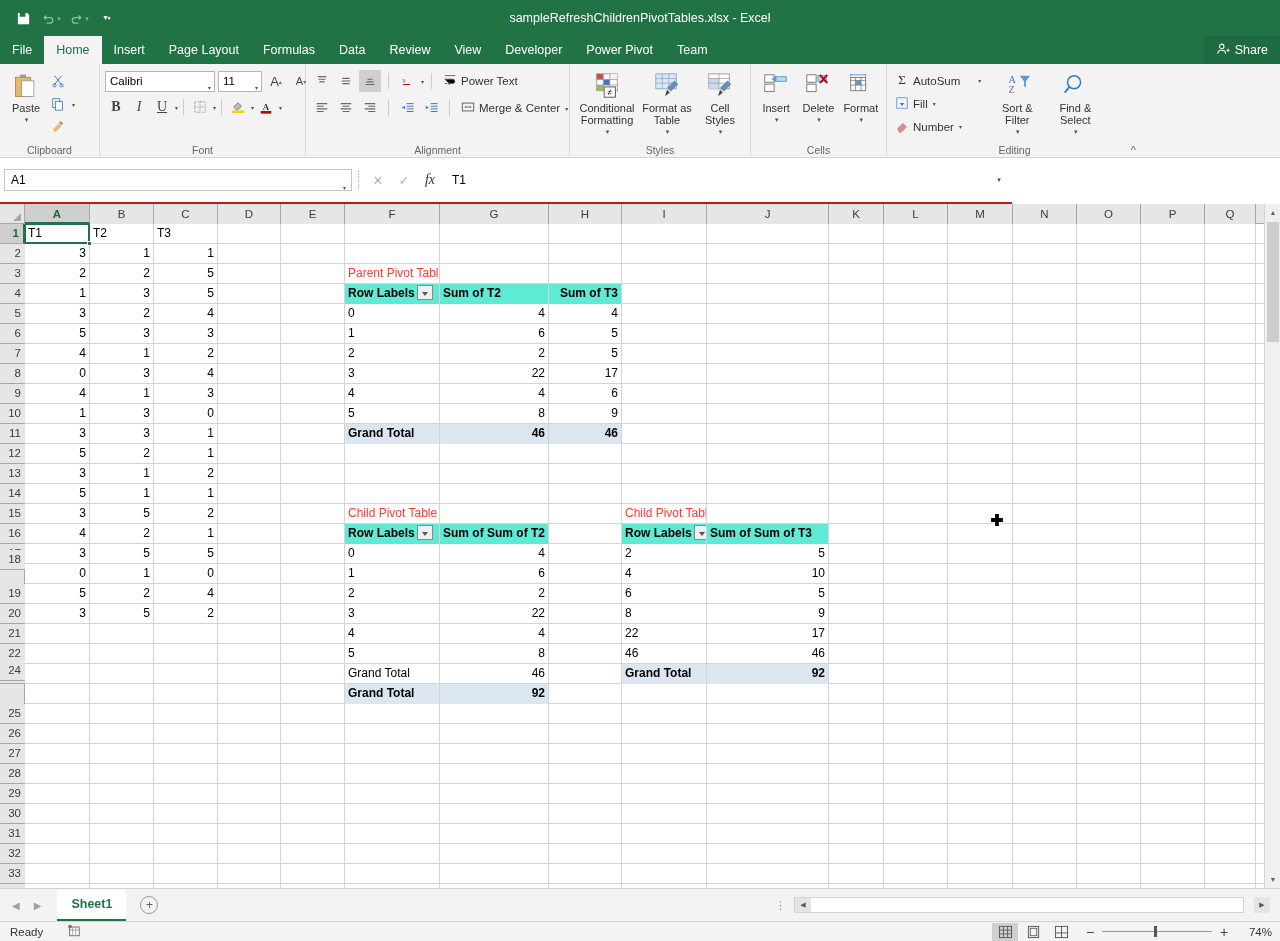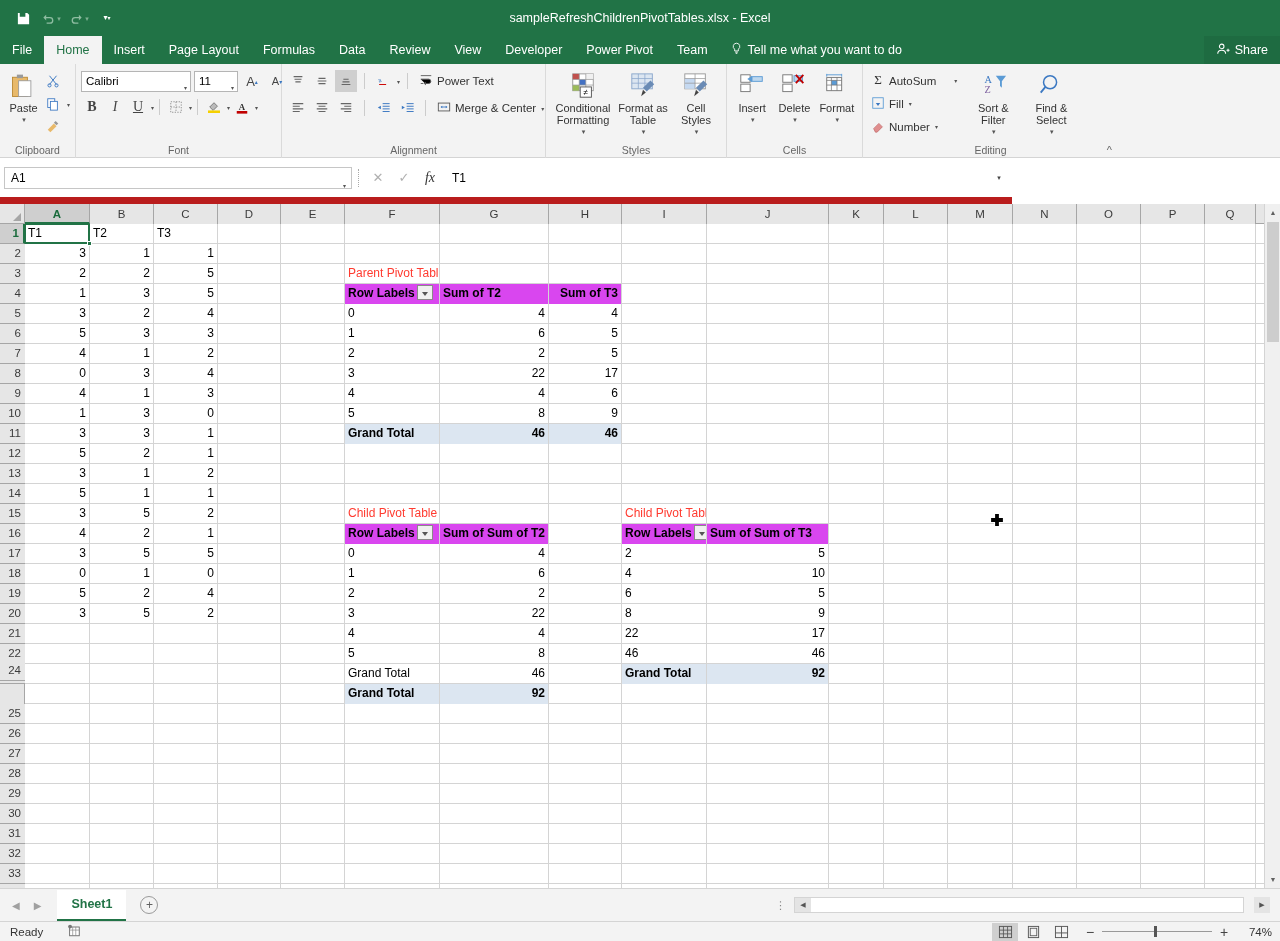--- a/index.html
+++ b/index.html
@@ -110,21 +110,21 @@
     padding: 0 3px; font-size: 11.5px; color: #333; white-space: nowrap;
   }
   .collapse-ribbon {
     position: absolute; right: 6px; bottom: 2px; font-size: 11px; color: #666;
   }
 
   
   .formulabar {
     position: absolute; top: 158px; left: 0; width: 1012px; height: 46px;
     background: #ffffff; display: flex; align-items: center; padding: 0 4px;
-    border-bottom: 7px solid #b91c1c;
+    border-bottom: 2px solid #b91c1c;
   }
   .namebox {
     width: 348px; height: 22px; border: 1px solid #c6c6c6; background: #fff;
     font-size: 12px; line-height: 20px; padding: 0 16px 0 6px; position: relative;
   }
   .namebox .combo-caret { top: 8px; right: 5px; }
   .fb-sep { width: 1px; height: 18px; margin: 0 6px; border-left: 1px dotted #aaa; }
   .fb-btn { width: 26px; height: 22px; display: flex; align-items: center; justify-content: center; color: #b0b0b0; font-size: 13px; }
   .fb-fx { color: #333; font-style: italic; font-family: "Liberation Serif", serif; font-size: 14px; }
   .fb-input {
@@ -175,21 +175,21 @@
   .gline-v { position: absolute; top: 0; bottom: 0; width: 1px; background: #d4d4d4; }
   .gline-h { position: absolute; left: 0; right: 0; height: 1px; background: #d4d4d4; }
   .cell {
     position: absolute; height: 20px; line-height: 19px;
     font-size: 12px; color: #000; padding: 0 3px;
     white-space: nowrap; overflow: hidden;
   }
   .cell.r { text-align: right; }
   .cell.b { font-weight: bold; }
   .cell.pivot-title { color: #ff3b30; }
-  .cell.hdr-fill { background: #d946ef; }
+  .cell.hdr-fill { background: #5eead4; }
   .cell.total-fill { background: #dce6f1; }
   .filter-btn {
     display: inline-block; width: 16px; height: 15px; vertical-align: middle;
     border: 1px solid #8a8a8a; background: #f0f0f0; position: relative;
     margin: 0 2px 2px 2px;
   }
   .filter-btn::after {
     content: ""; position: absolute; left: 4px; top: 6px;
     width: 0; height: 0; border-style: solid; border-width: 4px 3px 0 3px;
     border-color: #555 transparent transparent transparent;
@@ -302,44 +302,35 @@
   <div class="tab active">Home</div>
   <div class="tab">Insert</div>
   <div class="tab">Page Layout</div>
   <div class="tab">Formulas</div>
   <div class="tab">Data</div>
   <div class="tab">Review</div>
   <div class="tab">View</div>
   <div class="tab">Developer</div>
   <div class="tab">Power Pivot</div>
   <div class="tab">Team</div>
-  <div class="tellme">
-    <span>
-      <svg width="13" height="13" viewBox="0 0 16 16">
-          <path fill="none" stroke="#fff" stroke-width="1.1" d="M8 1.5a4 4 0 00-2.3 7.3V11h4.6V8.8A4 4 0 008 1.5z"></path>
-          <path stroke="#fff" stroke-width="1.1" d="M6.4 12.5h3.2M7 14h2"></path>
-        </svg>
-    </span>
-    <span>Tell me what you want to do</span>
-  </div>
   <div class="share-btn">
     <span>
       <svg width="14" height="14" viewBox="0 0 16 16">
           <circle cx="6.5" cy="5" r="2.6" fill="none" stroke="#fff" stroke-width="1.2"></circle>
           <path fill="none" stroke="#fff" stroke-width="1.2" d="M2 13.5c0-2.5 2-4 4.5-4s4.5 1.5 4.5 4"></path>
           <path stroke="#fff" stroke-width="1.2" d="M12 9.5h3.5M13.75 7.8v3.4"></path>
         </svg>
     </span>
     <span>Share</span>
   </div>
 </div>
 
 <div class="ribbon">
 
-  <div class="rgroup" style="width:76px;">
+  <div class="rgroup" style="width:100px;">
     <div class="rgroup-body">
       <div class="big-btn" style="width:42px;">
         <div class="gly">
           <svg width="28" height="28" viewBox="0 0 32 32">
             <rect x="4" y="6" width="17" height="22" fill="#e8b96a" stroke="#b8862f" stroke-width="1"></rect>
             <rect x="9" y="3" width="7" height="4" fill="#9a9a9a"></rect>
             <rect x="11" y="10" width="14" height="18" fill="#fff" stroke="#999" stroke-width="1"></rect>
           </svg>
         </div>
         <div>Paste</div>
@@ -697,21 +688,21 @@
       <div class="rowhdr" style="top: 140px;">8</div>
       <div class="rowhdr" style="top: 160px;">9</div>
       <div class="rowhdr" style="top: 180px;">10</div>
       <div class="rowhdr" style="top: 200px;">11</div>
       <div class="rowhdr" style="top: 220px;">12</div>
       <div class="rowhdr" style="top: 240px;">13</div>
       <div class="rowhdr" style="top: 260px;">14</div>
       <div class="rowhdr" style="top: 280px;">15</div>
       <div class="rowhdr" style="top: 300px;">16</div>
       <div class="rowhdr" style="top: 320px;">17</div>
-      <div class="rowhdr" style="top: 340px;">18</div>
+      <div class="rowhdr" style="top: 326px;">18</div>
       <div class="rowhdr" style="top: 360px;">19</div>
       <div class="rowhdr" style="top: 380px;">20</div>
       <div class="rowhdr" style="top: 400px;">21</div>
       <div class="rowhdr" style="top: 420px;">22</div>
       <div class="rowhdr" style="top: 440px;">23</div>
       <div class="rowhdr" style="top: 437px;">24</div>
       <div class="rowhdr" style="top: 480px;">25</div>
       <div class="rowhdr" style="top: 500px;">26</div>
       <div class="rowhdr" style="top: 520px;">27</div>
       <div class="rowhdr" style="top: 540px;">28</div>

